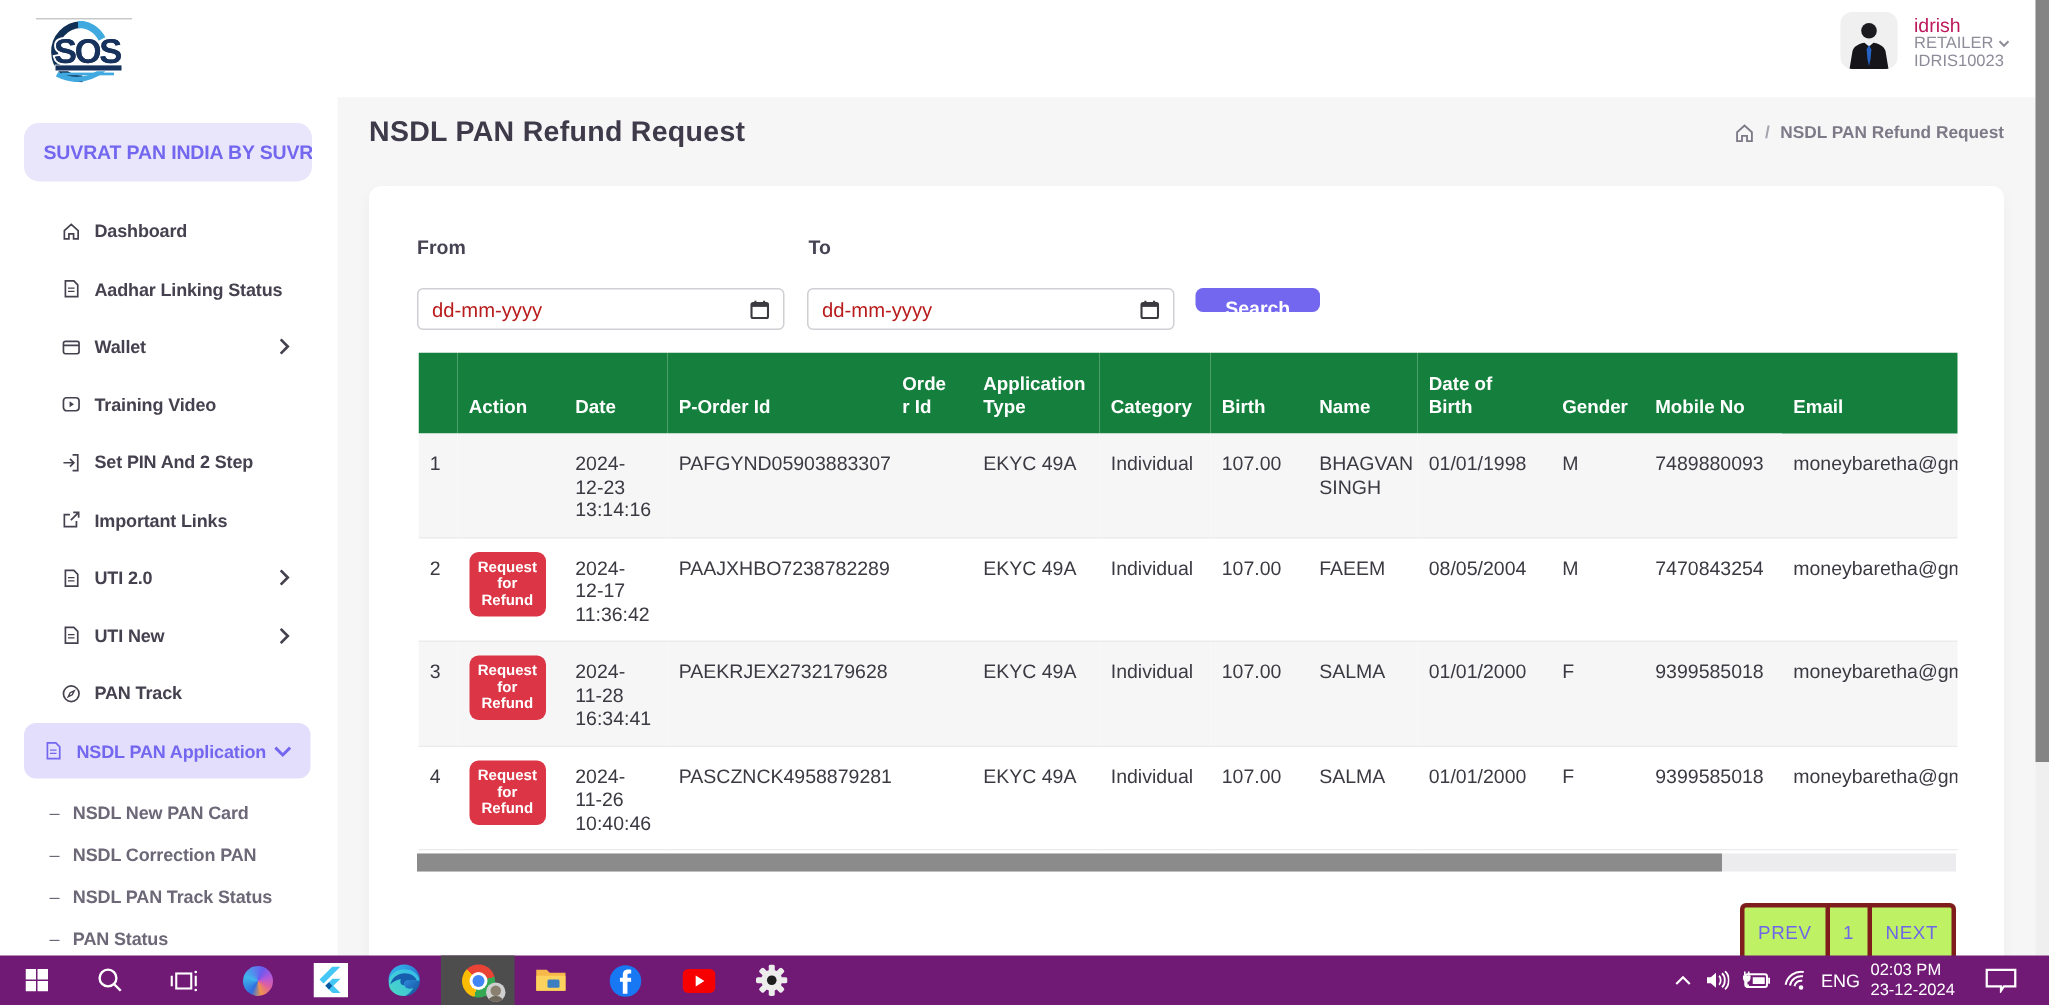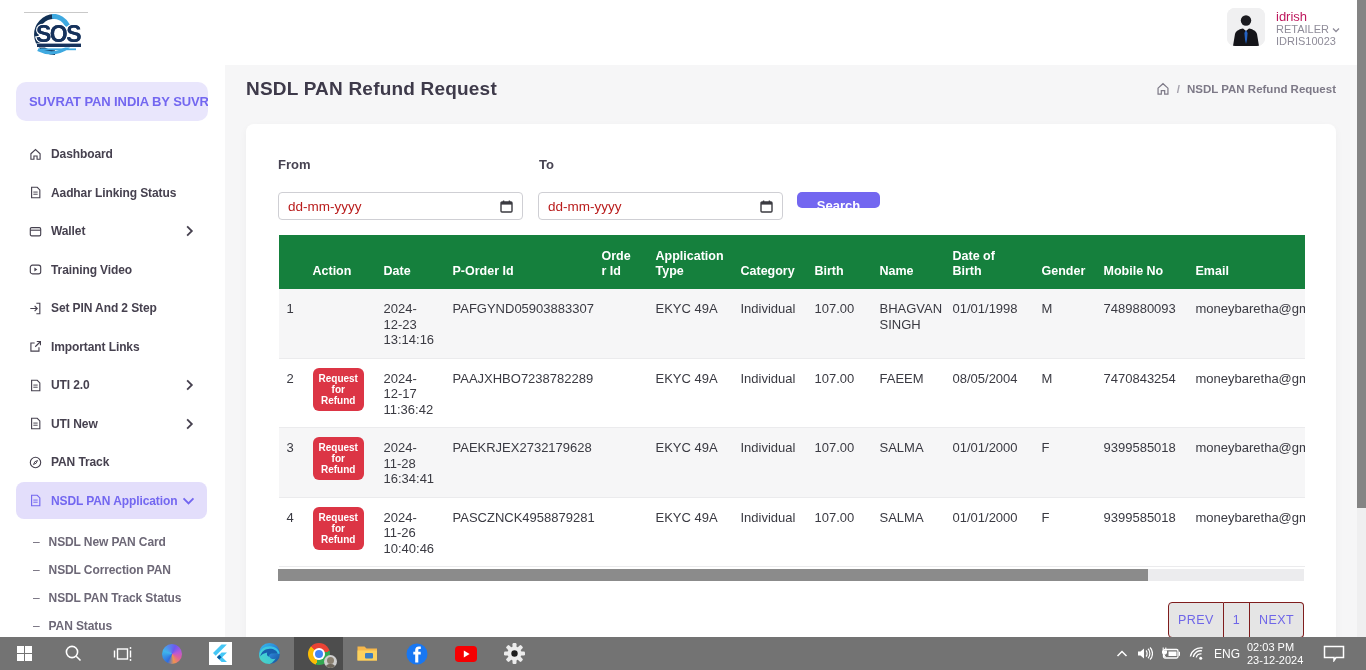--- a/index.html
+++ b/index.html
@@ -9,21 +9,21 @@
 .sidebar{position:absolute;left:0;top:0;width:225px;height:637px;background:#fff;z-index:5}
 .vscroll{position:absolute;right:0;top:0;width:9px;height:637px;background:#efeff0}
 .vthumb{position:absolute;top:0;left:0;width:9px;height:508px;background:#848484}
 .main{position:absolute;left:225px;top:65px;width:1132px;height:572px;background:#f6f6f7}
 
 .logoline{position:absolute;left:24px;top:12px;width:64px;height:1px;background:#c9c9c9}
 .logo{position:absolute;left:26px;top:14px}
 .brandbox{position:absolute;left:16px;top:82px;width:192px;height:39px;background:#e9e6fc;border-radius:10px;overflow:hidden;display:flex;align-items:center}
 .brandbox span{color:#7367f0;font-weight:bold;font-size:13px;white-space:nowrap;padding-left:13px;letter-spacing:-.1px}
 .menu{position:absolute;left:0;top:135px;width:225px}
-.mi{position:relative;height:38.5px;display:flex;align-items:center;padding-left:29px;color:#46414f}
+.mi{position:relative;height:38.5px;display:flex;align-items:center;padding-left:41px;color:#46414f}
 .mi svg{flex:0 0 13px;width:13px;height:13px;margin-right:9px}
 .mi span{font-size:12px;font-weight:bold;letter-spacing:-.1px}
 .mi .chev{position:absolute;right:29px;top:50%;transform:translateY(-50%);margin-right:0!important}
 .mi.active .chev{right:12px}
 .mi.active{background:#e3defb;border-radius:8px;margin:0 16px;padding-left:13px;height:37px;color:#7367f0}
 .miwrap{height:38.5px;display:flex;align-items:center}
 .sub{margin-top:8px}
 .si{height:28px;display:flex;align-items:center;padding-left:33px;color:#6d6877;font-size:12px;font-weight:bold;letter-spacing:-.1px}
 .si b{font-weight:normal;margin-right:9px;color:#6d6877}
 
@@ -48,26 +48,26 @@
 tbody td{color:#3a3a42;line-height:15.5px;padding:12px 8px 10px;border-bottom:1px solid #ebebed}
 tbody tr:nth-child(odd) td{background:#f6f6f7}
 .c0{width:26px}.c1{width:71px}.c2{width:69px}.c3{width:149px}.c4{width:54px}
 .c5{width:85px}.c6{width:74px}.c7{width:65px}.c8{width:73px}.c9{width:89px}
 .c10{width:62px}.c11{width:92px}.c12{width:221px}
 td.email{white-space:nowrap;overflow:hidden}
 .rbtn{display:inline-block;background:#dc3545;color:#fff;font-size:10px;font-weight:bold;text-align:center;border-radius:6px;padding:5px 6px;line-height:11px;margin-top:-3px}
 .hscroll{position:absolute;left:32px;top:445px;width:1026px;height:12px;background:#ececee}
 .hthumb{position:absolute;left:0;top:0;width:870px;height:12px;background:#8b8b8b}
 .pager{position:absolute;right:32px;top:478px;display:flex;height:27px}
-.pager div{border:1px solid #7f1d1d;color:#6f66e8;font-size:12.5px;display:flex;align-items:center;padding:17px 9px;letter-spacing:.4px;background:#e5e5e5}
+.pager div{border:3px solid #7f1d1d;color:#6f66e8;font-size:12.5px;display:flex;align-items:center;padding:17px 9px;letter-spacing:.4px;background:#bef264}
 .pager div+div{border-left:none}
 .pager div:first-child{border-radius:4px 0 0 4px}
 .pager div:last-child{border-radius:0 4px 4px 0}
 
-.taskbar{position:absolute;left:0;bottom:0;width:1366px;height:33px;background:#737373;z-index:10}
+.taskbar{position:absolute;left:0;bottom:0;width:1366px;height:33px;background:#701a75;z-index:10}
 .tb-icons{position:absolute;left:0;top:0;height:33px;display:flex;align-items:center}
 .tcell{width:49px;height:33px;display:flex;align-items:center;justify-content:center}
 .tcell.hl{background:#4d4d4d}
 .tray{position:absolute;right:0;top:0;height:33px;display:flex;align-items:center;color:#fff}
 .clock{font-size:11px;text-align:left;line-height:13px;margin:0 10px}
 </style>
 </head>
 <body>
 <div class="navbar">
   <div class="user">

